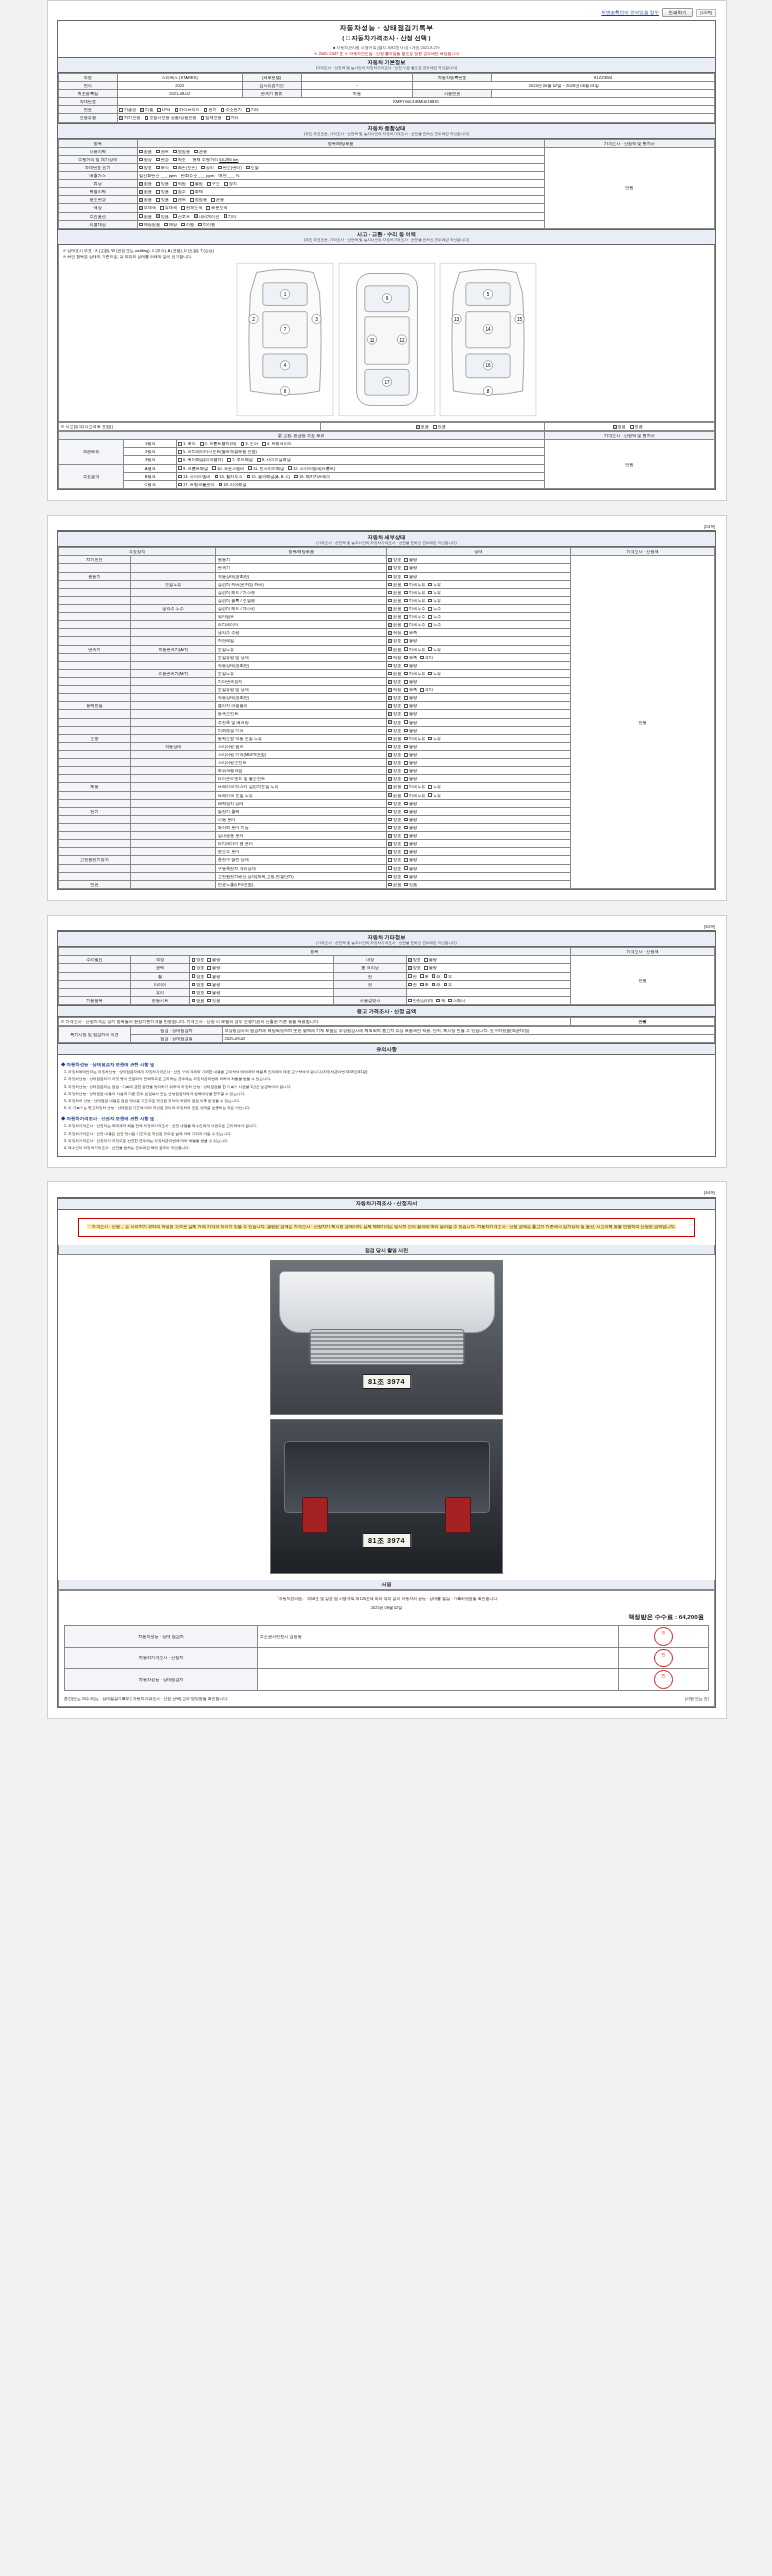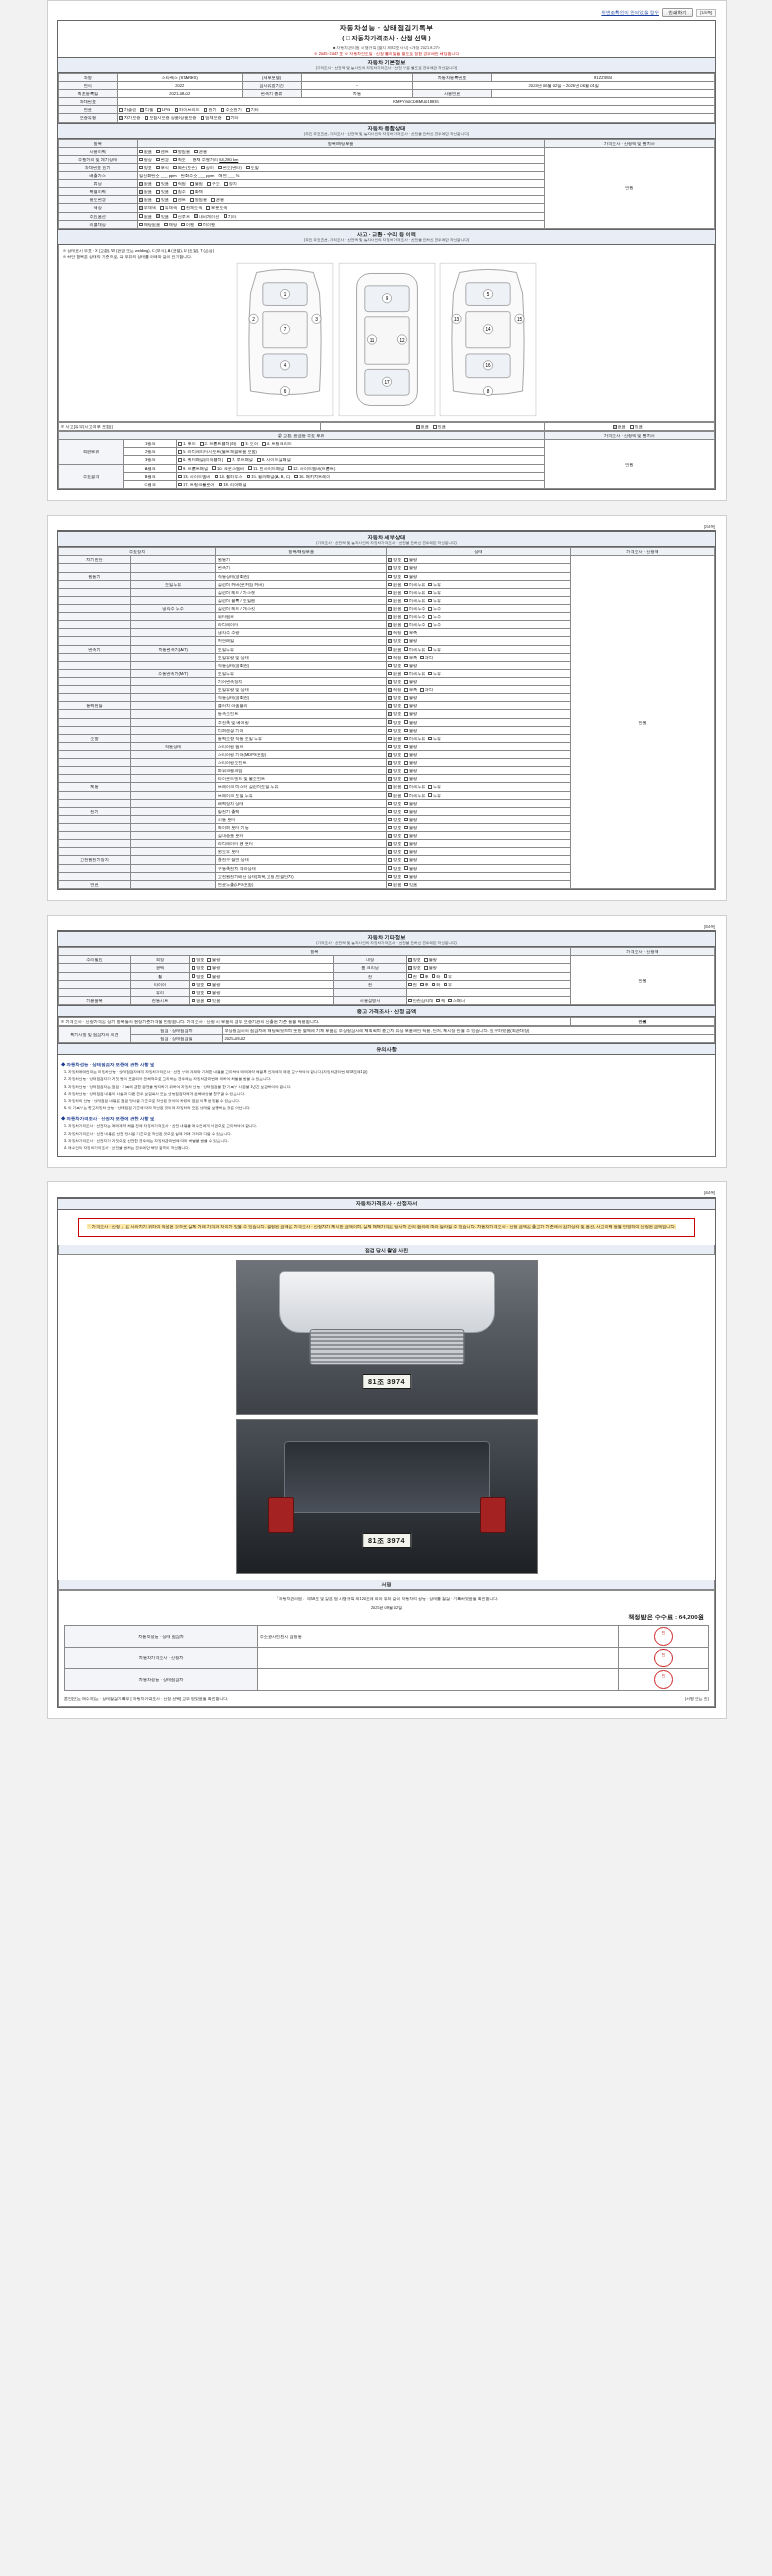--- a/index.html
+++ b/index.html
@@ -53,21 +53,21 @@
   .carmap { border:0.5px solid #8a8a8a; border-top:none; padding:3.1px 2.1px; }
   .cars { display:flex; justify-content:center; align-items:flex-start; gap:3.1px; padding:2.1px 0 1px 0; }
   .cars svg { display:block; }
   .notice { font-size:3.6px; line-height:1.45; padding:2.1px 3.1px; }
   .sec-title {
     background:#e9eef6; text-align:center; font-weight:bold; font-size:4.9px; padding:1.5px 0;
     border:0.5px solid #8a8a8a; border-top:none;
   }
   .photos { display:flex; flex-direction:column; align-items:center; gap:4.1px; padding:5.2px 0; }
   .photo {
-    width:302px; height:155px; border:0.5px solid #777; position:relative; overflow:hidden;
+    width:233px; height:155px; border:0.5px solid #777; position:relative; overflow:hidden;
   }
   .ph1 { background:linear-gradient(#6e737a 0%, #585d63 40%, #3e4248 100%); }
   .ph2 { background:linear-gradient(#4b5057 0%, #2f3338 60%, #1d2024 100%); }
   .plate {
     position:absolute; left:50%; transform:translateX(-50%); bottom:25px;
     background:#f4f4ee; border:1px solid #1b1b1b; color:#111;
     font-weight:bold; font-size:7.2px; padding:1.5px 5.2px; letter-spacing:0.5px;
   }
   .hood { position:absolute; left:50%; transform:translateX(-50%); top:9.3px; width:216px; height:62px;
     background:linear-gradient(#f2f3f5,#cfd3d8); border:0.5px solid #9aa0a6; border-radius:5.2px 5.2px 20.6px 20.6px; }

